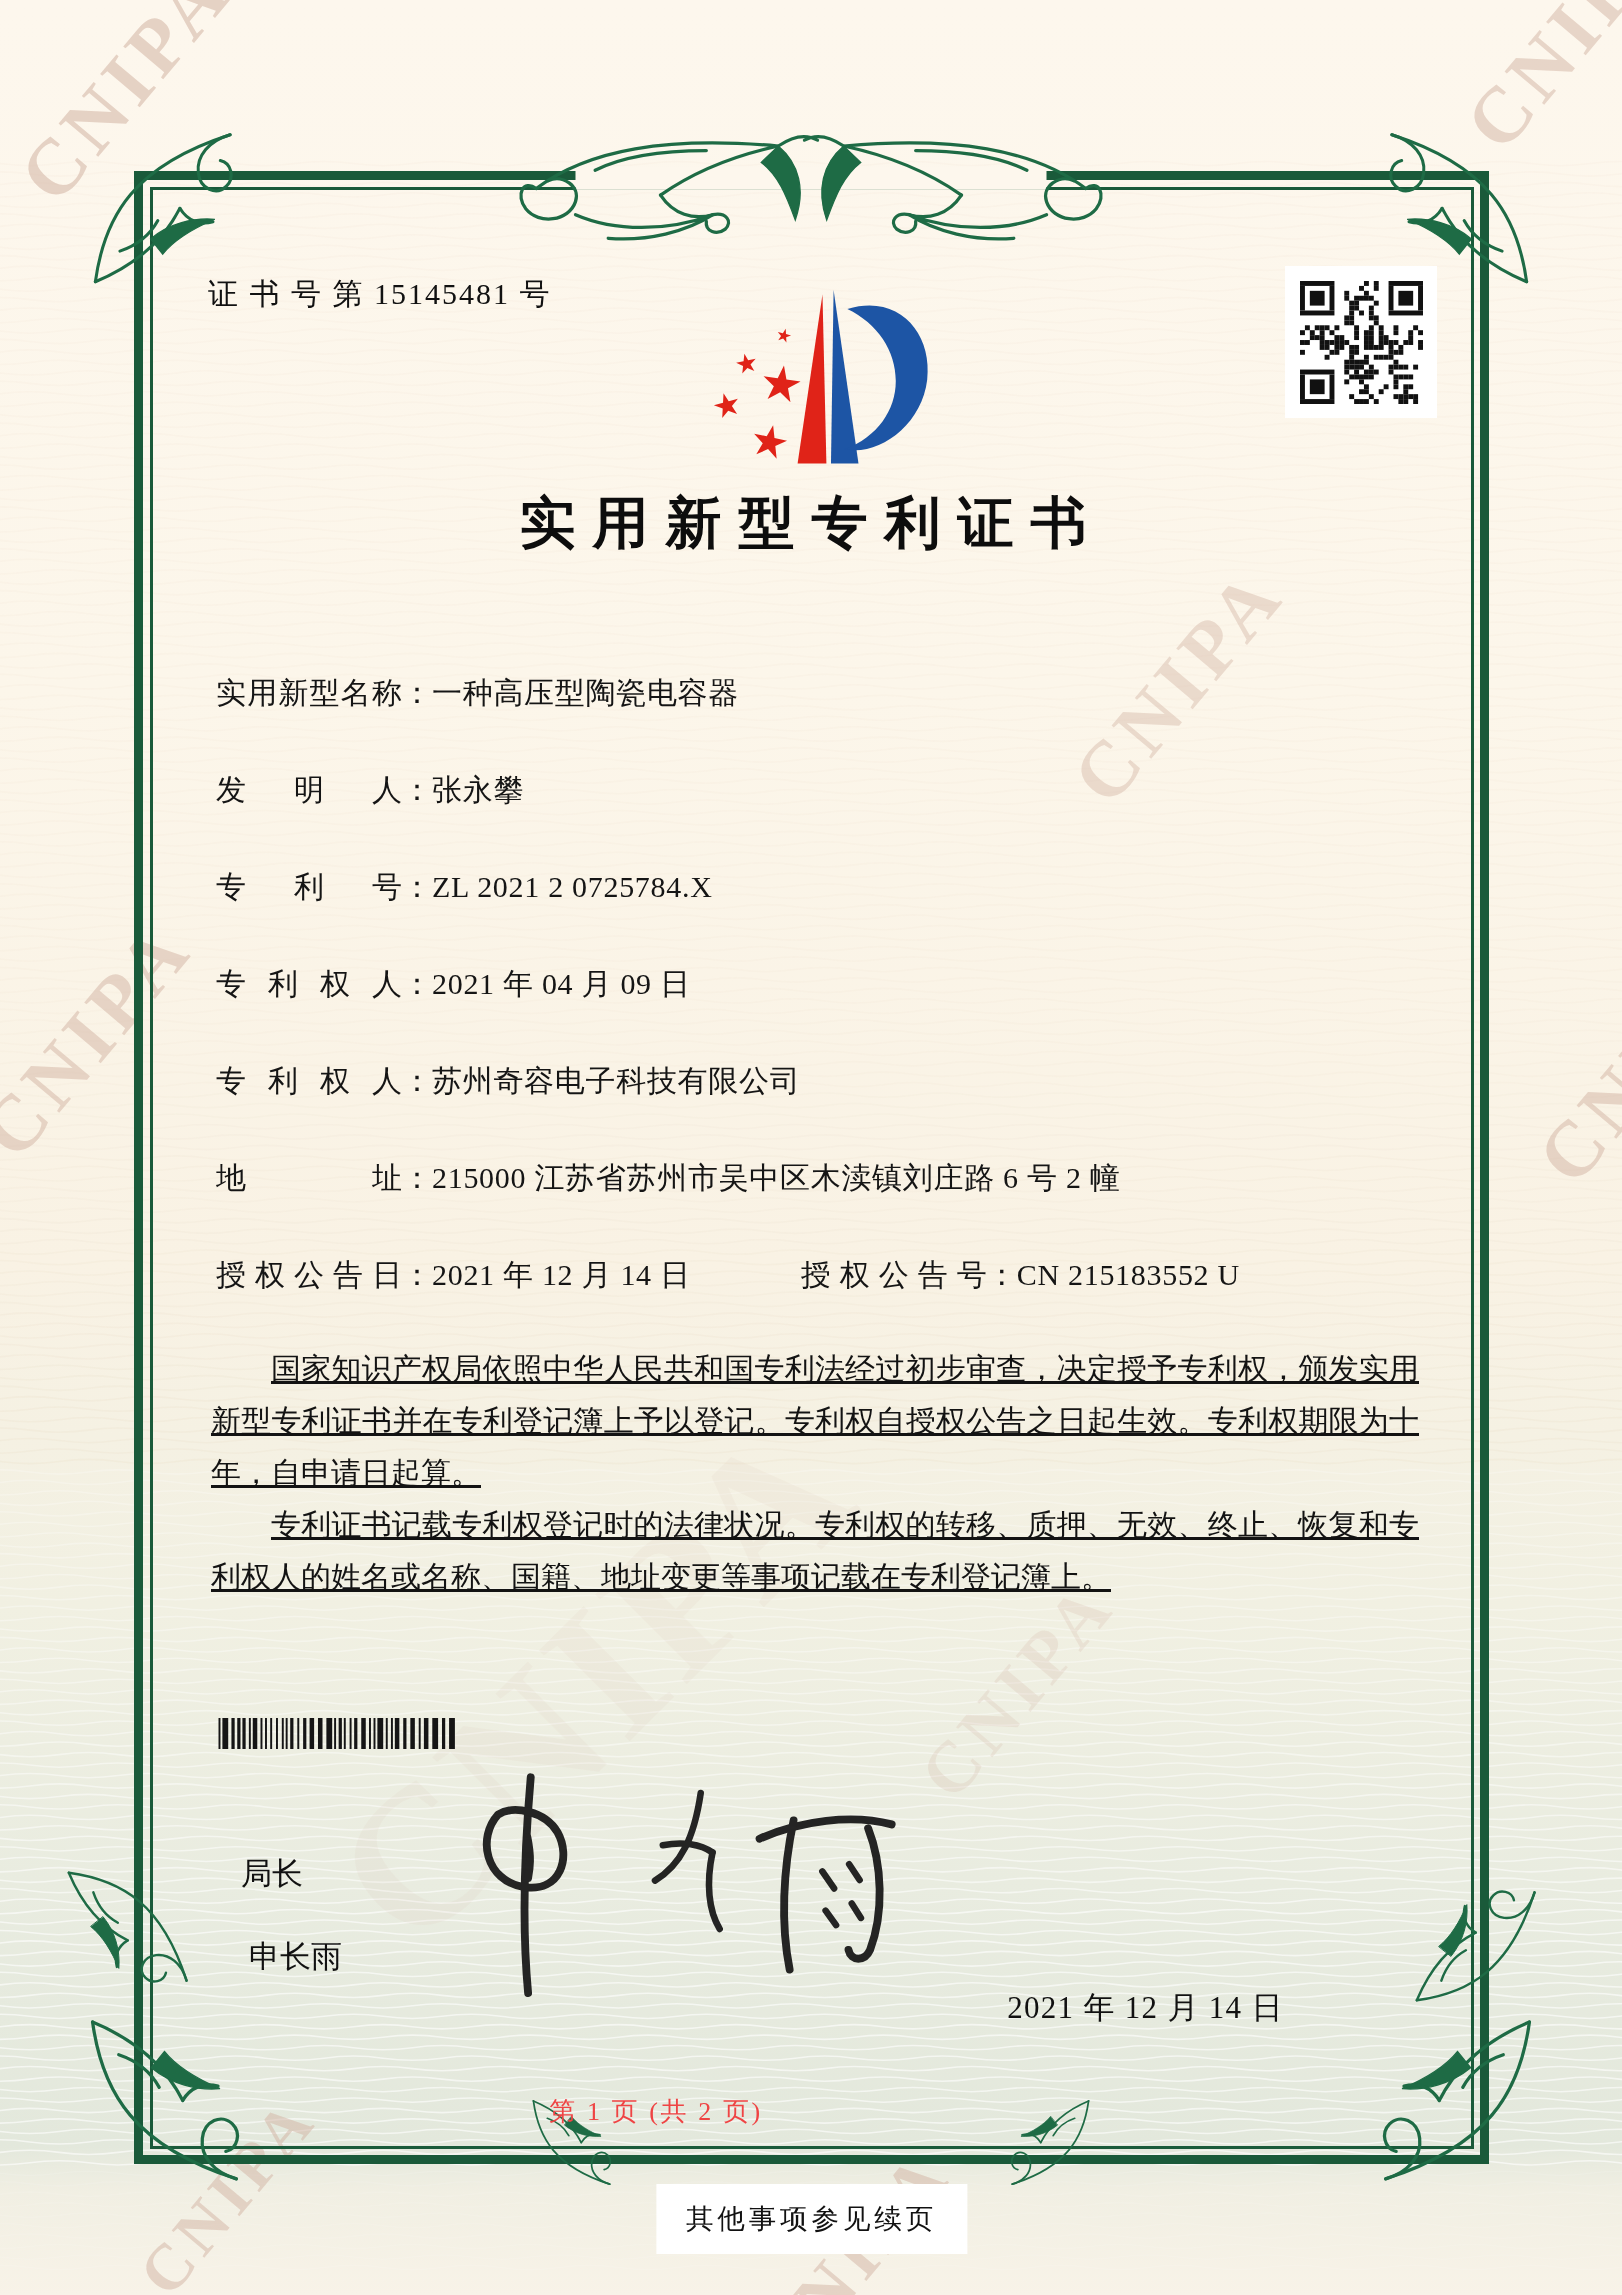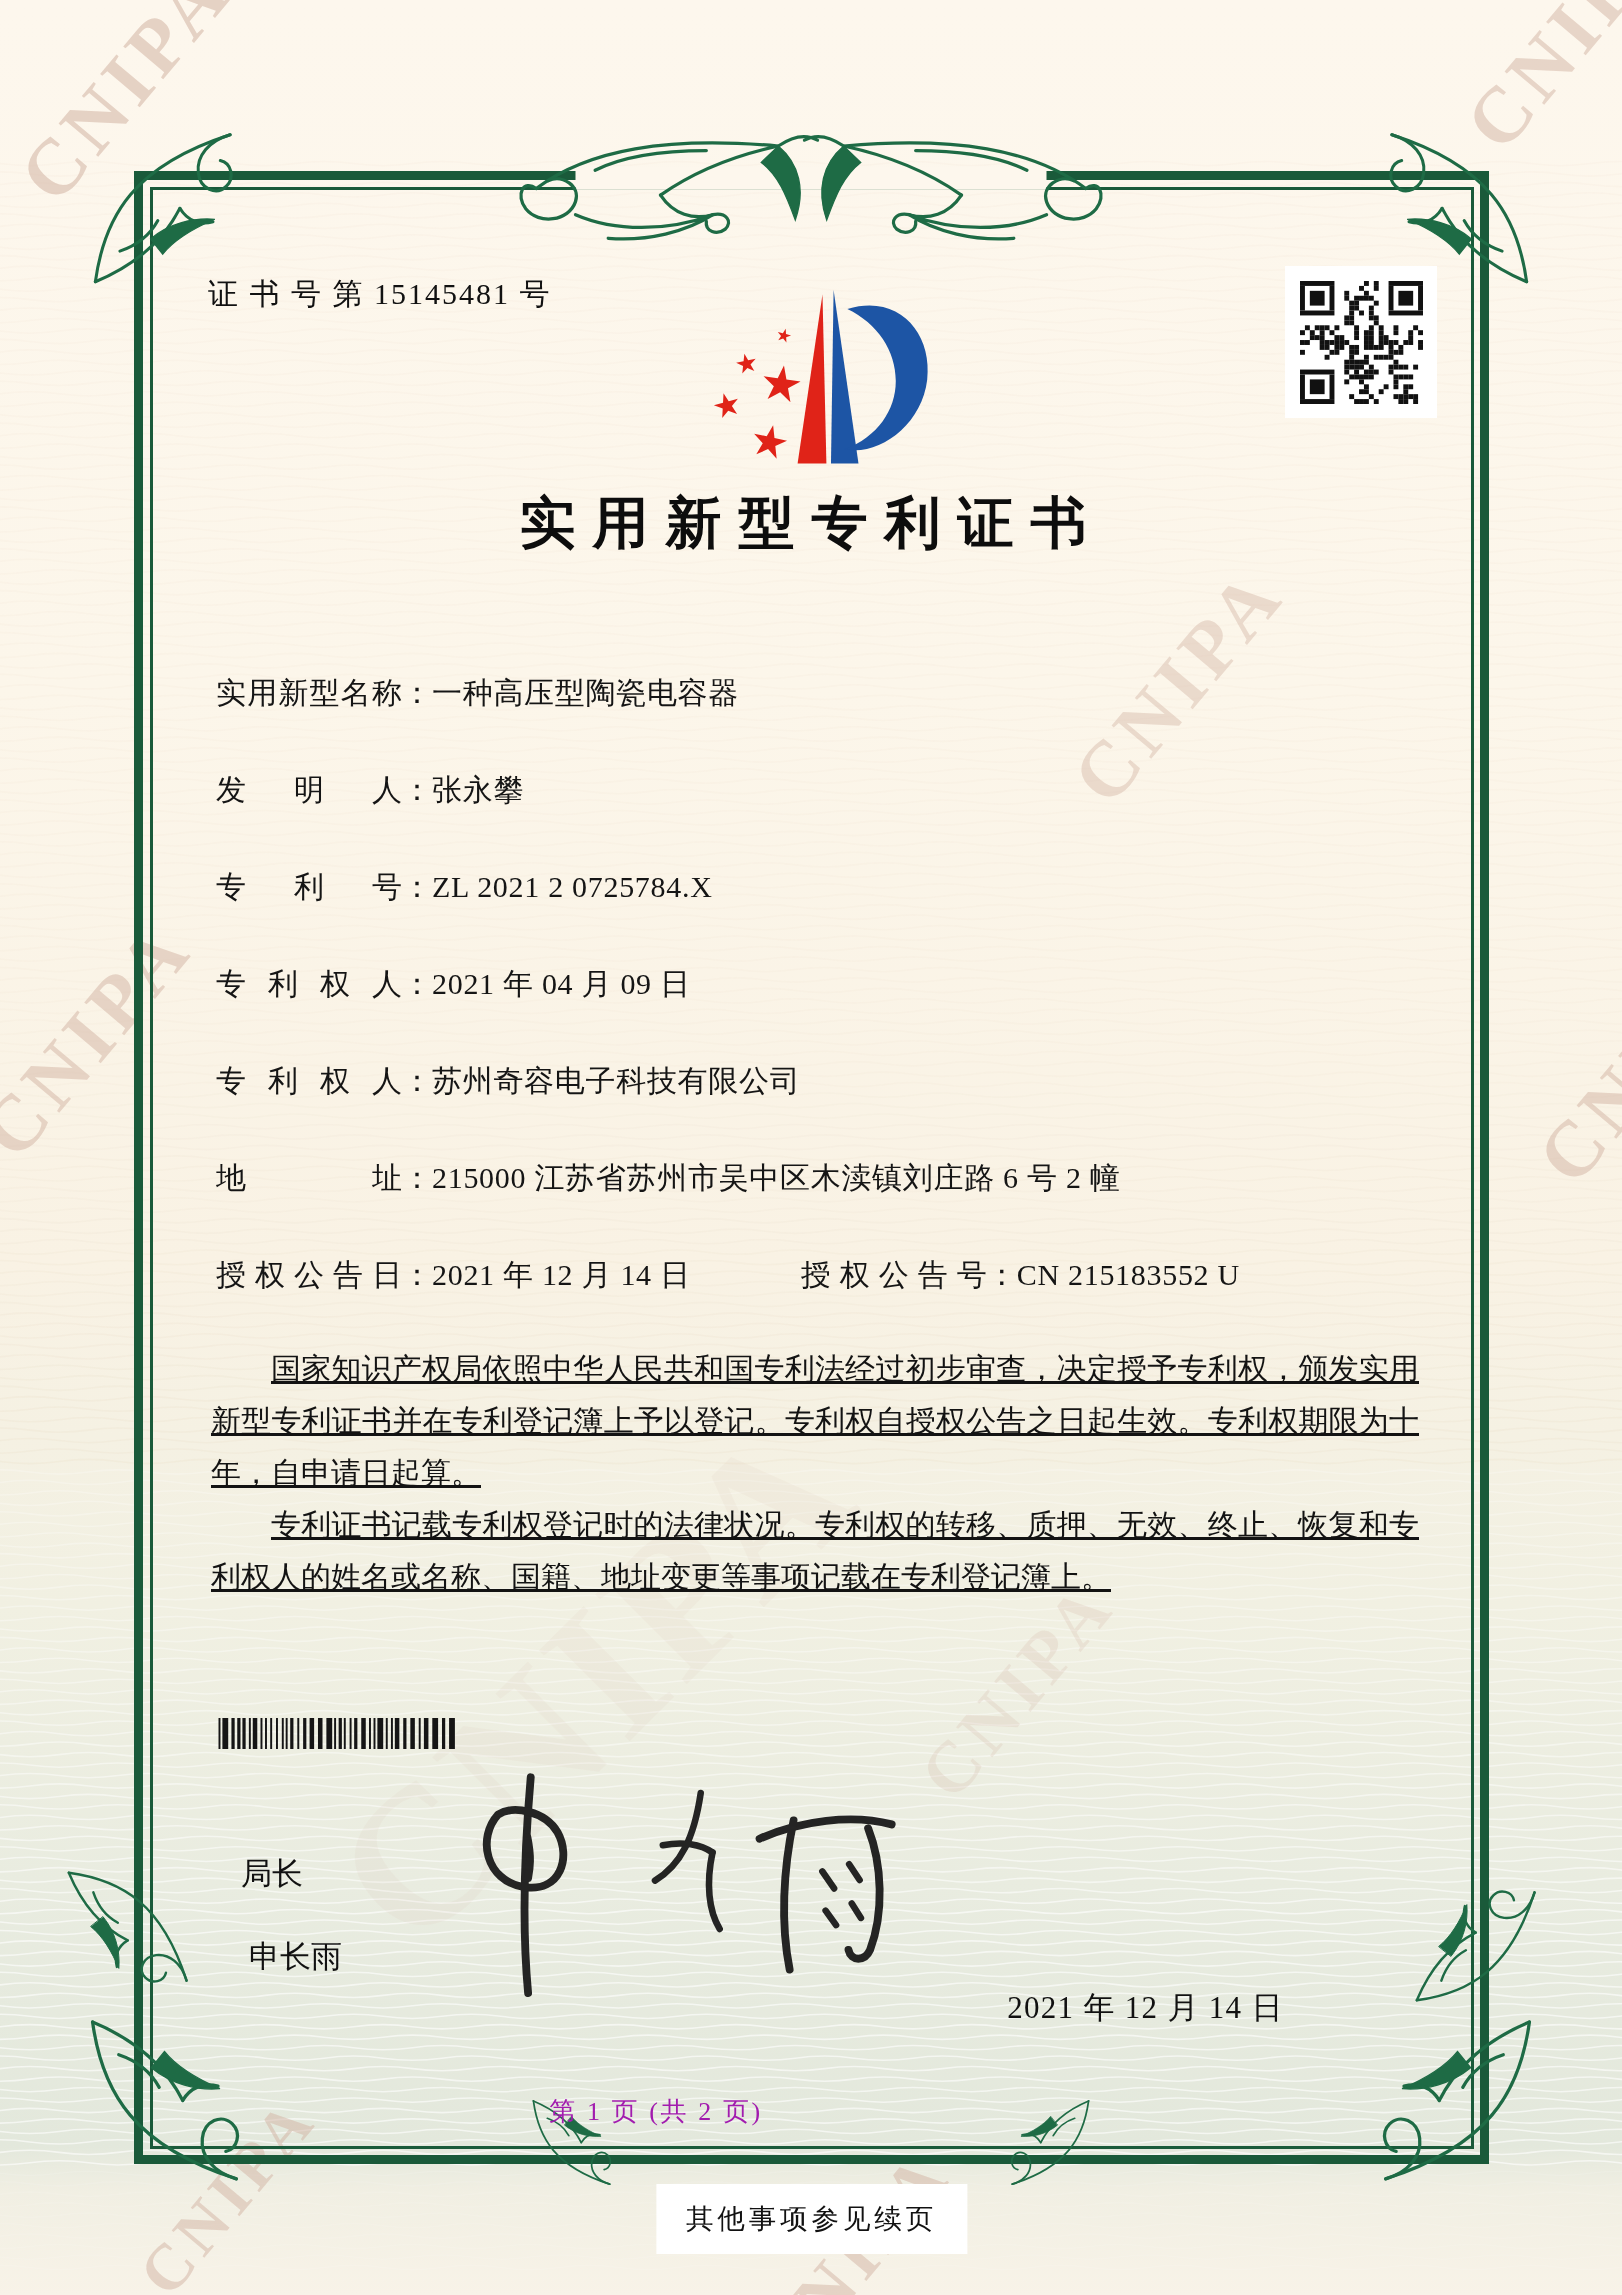--- a/index.html
+++ b/index.html
@@ -60,21 +60,21 @@
   .barcode-box{position:absolute;left:217px;top:1718px;width:242px;height:31px;}
   .signer{position:absolute;left:241px;top:1853px;font-size:31px;color:#111;}
   .signer .line2{margin-top:41px;margin-left:8px;}
   .signature{position:absolute;left:393px;top:1759px;width:537px;height:255px;}
   .issue-date{
     position:absolute;left:936px;top:1987px;width:419px;text-align:center;
     font-size:31px;color:#111;letter-spacing:1.3px;
   }
   .page-footer{
     position:absolute;left:0;top:2094px;width:1312px;text-align:center;
-    font-size:26px;color:#a21caf;letter-spacing:2.6px;
+    font-size:26px;color:#ef4444;letter-spacing:2.6px;
   }
   .note-box{
     position:absolute;left:50%;top:2184px;transform:translateX(-50%);
     background:#ffffff;padding:17px 30px;z-index:5;
   }
   .note-text{font-size:27.5px;letter-spacing:3.9px;color:#111;white-space:nowrap;}
   svg{display:block;}
 </style>
 </head>
 <body>

